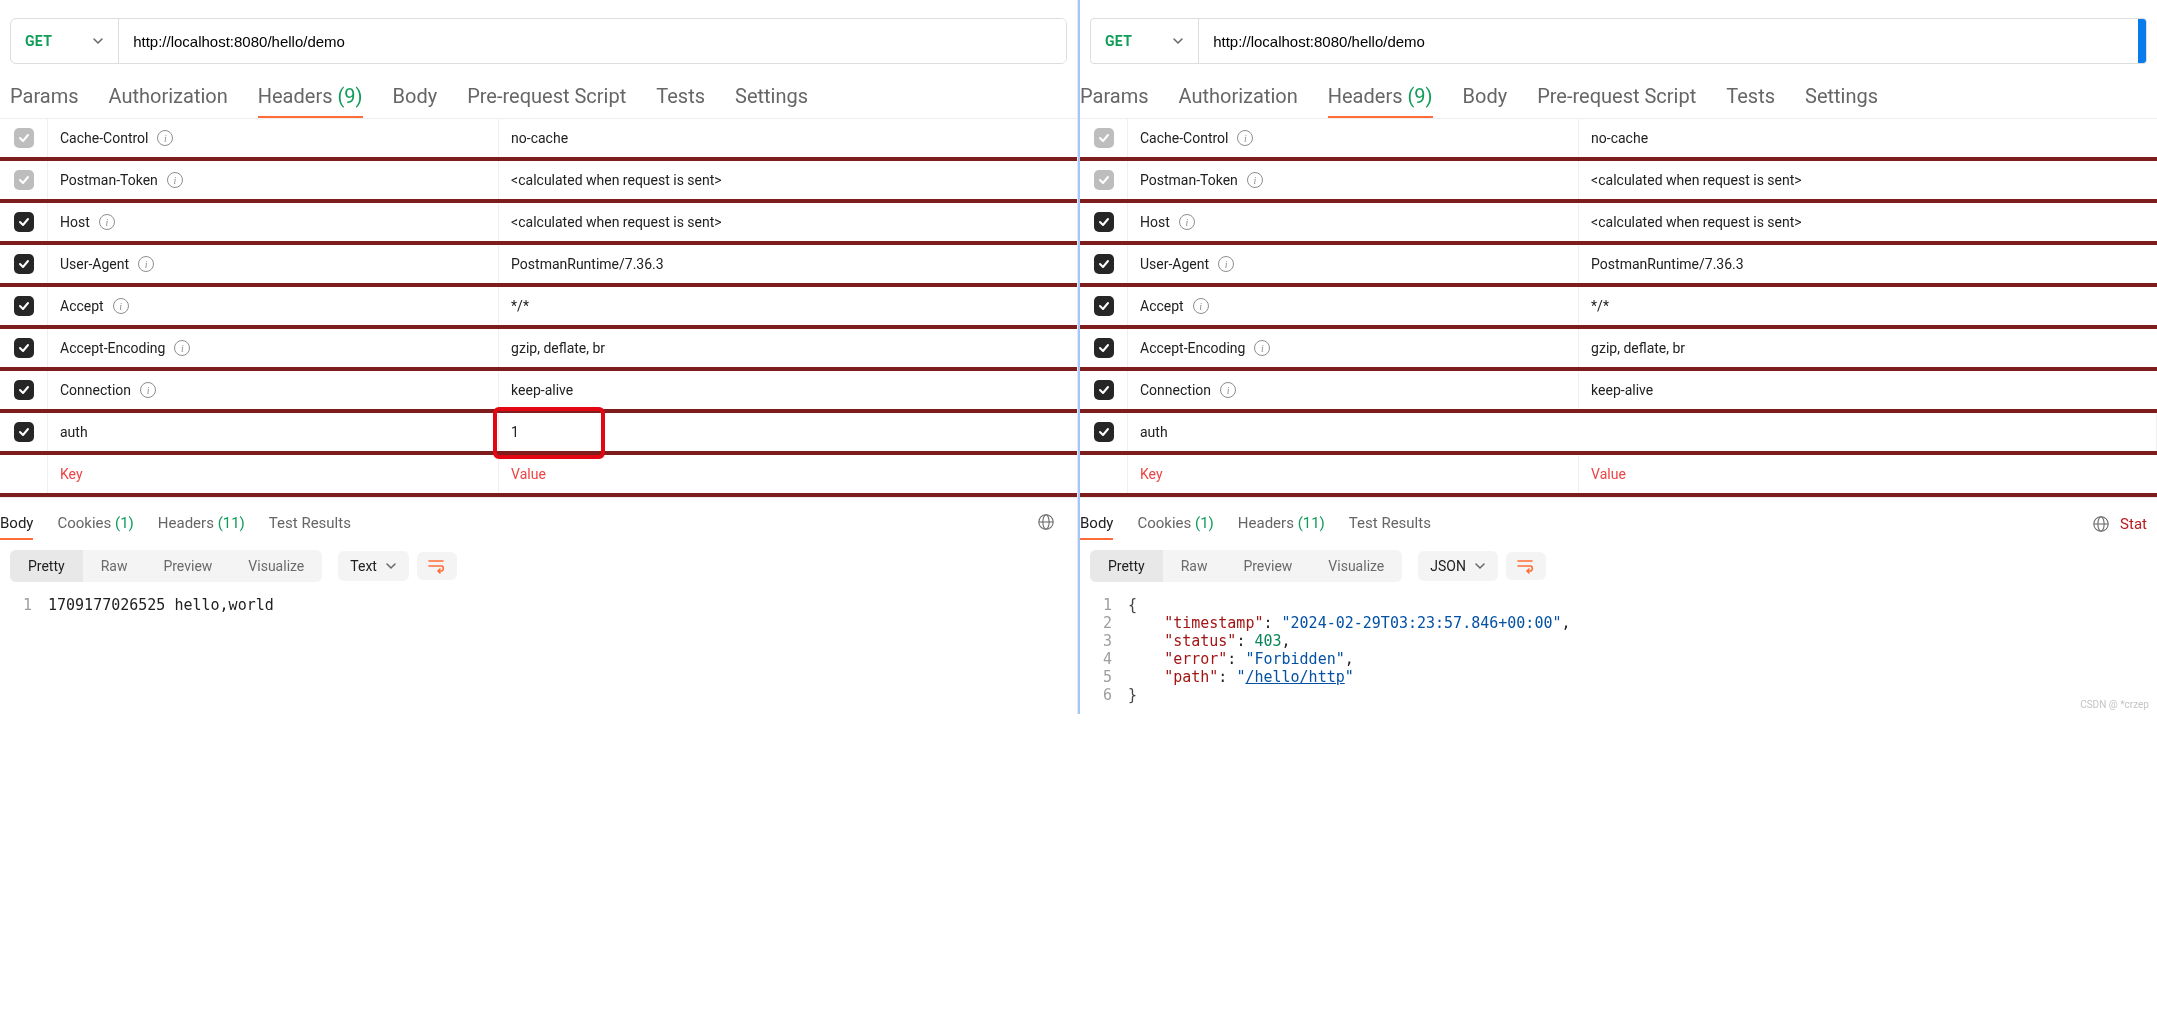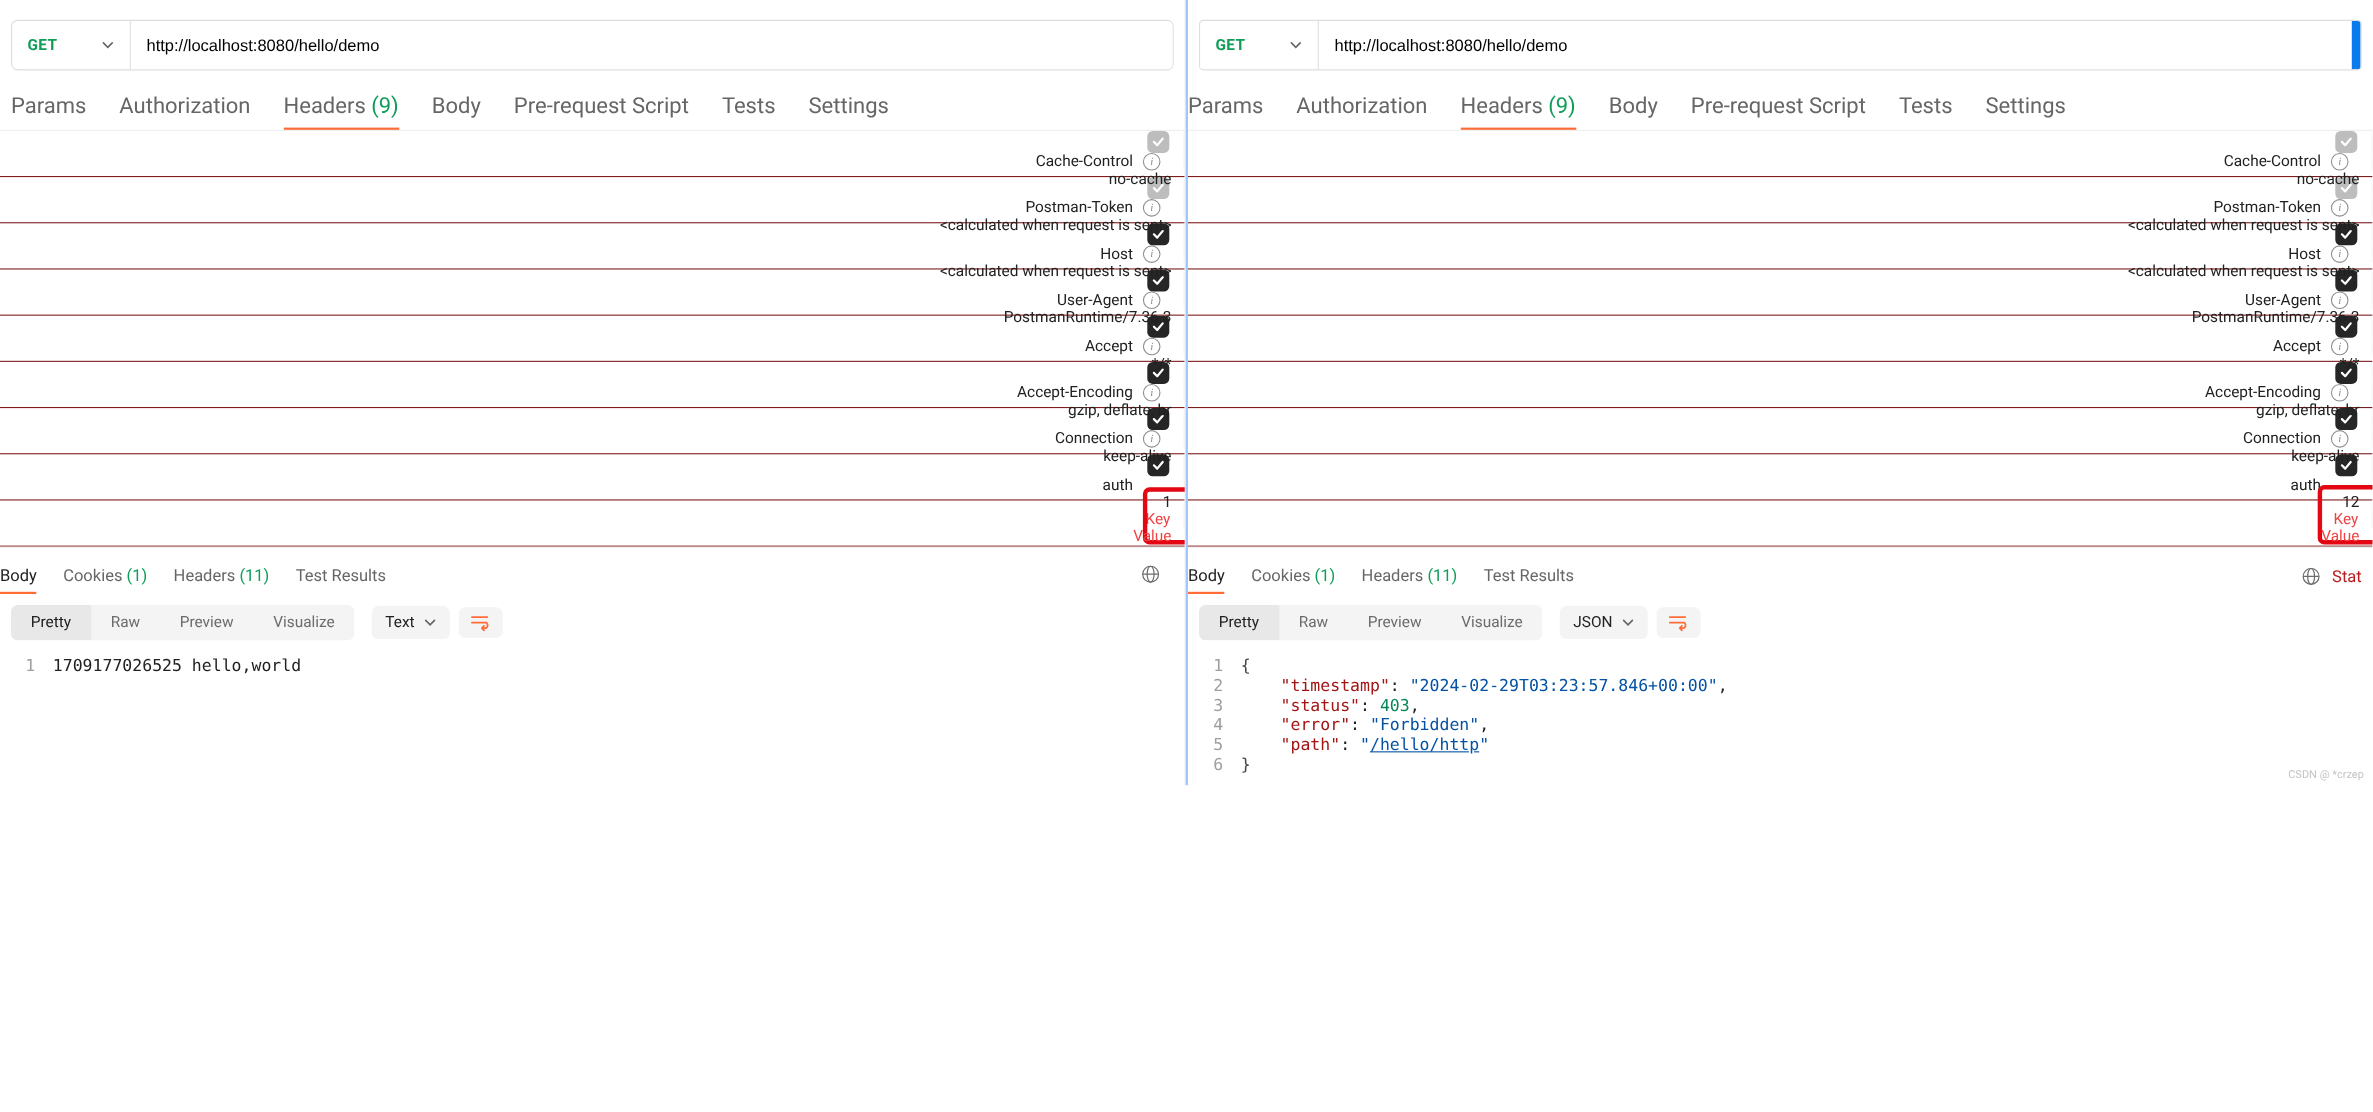--- a/index.html
+++ b/index.html
@@ -16,21 +16,21 @@
 .right .url-row { border-radius: 4px; }
 .right .url-input { flex: 1; }
 .send-sliver { width: 8px; background: #097bed; }
 
 .tabs { display: flex; gap: 30px; padding: 0 10px 0; border-bottom: 1px solid #eee; font-size: 20px; }
 .tab { padding: 8px 0; color: #666; cursor: pointer; border-bottom: 2px solid transparent; white-space: nowrap; }
 .tab.active { border-bottom-color: #ff6c37; }
 .hdr-count { color: #0f9d58; }
 
 .headers-table { }
-.hrow { display: flex; align-items: flex-end; border-bottom: 1px solid #7f1d1d; height: 42px; flex-direction: column; }
+.hrow { display: flex; align-items: flex-start; border-bottom: 4px solid #7f1d1d; height: 42px; }
 .hcell-check { width: 48px; display: flex; justify-content: center; align-items: center; border-right: 1px solid #f0f0f0; height: 100%; }
 .hcell-key { flex: 1; padding: 0 12px; display: flex; align-items: center; height: 100%; border-right: 1px solid #f0f0f0; }
 .hcell-info { width: 34px; display: flex; justify-content: center; align-items: center; }
 .hcell-val { flex: 1.3; padding: 0 12px; display: flex; align-items: center; height: 100%; position: relative; }
 .checkbox { width: 20px; height: 20px; border-radius: 5px; display: flex; align-items: center; justify-content: center; }
 .checkbox.on { background: #262626; }
 .checkbox.locked { background: #bdbdbd; }
 .checkbox svg { width: 14px; height: 14px; }
 .placeholder { color: #ef4444; }
 .info-circle { width: 16px; height: 16px; border: 1px solid #8e8e8e; border-radius: 50%; display: flex; align-items: center; justify-content: center; font-size: 10px; color: #8e8e8e; font-style: italic; font-family: Georgia, serif; }
@@ -406,24 +406,20 @@
       </div>
       <div class="hrow">
         <div class="hcell-check">
           <span class="checkbox on">
             <svg viewBox="0 0 14 14">
               <path d="M3 7l3 3 5-6" stroke="#fff" stroke-width="2" fill="none" stroke-linecap="round" stroke-linejoin="round"></path>
             </svg>
           </span>
         </div>
         <div class="hcell-key">auth<div class="hcell-info"></div></div>
-        <div class="hcell-val">
-          <div class="red-box right-box"></div>
-          <span>12</span>
-        </div>
       </div>
       <div class="hrow">
         <div class="hcell-check"></div>
         <div class="hcell-key placeholder">Key</div>
         <div class="hcell-val placeholder">Value</div>
       </div>
     </div>
 
   <div class="response-tabs right-edge">
     <span class="rtab active">Body</span>

